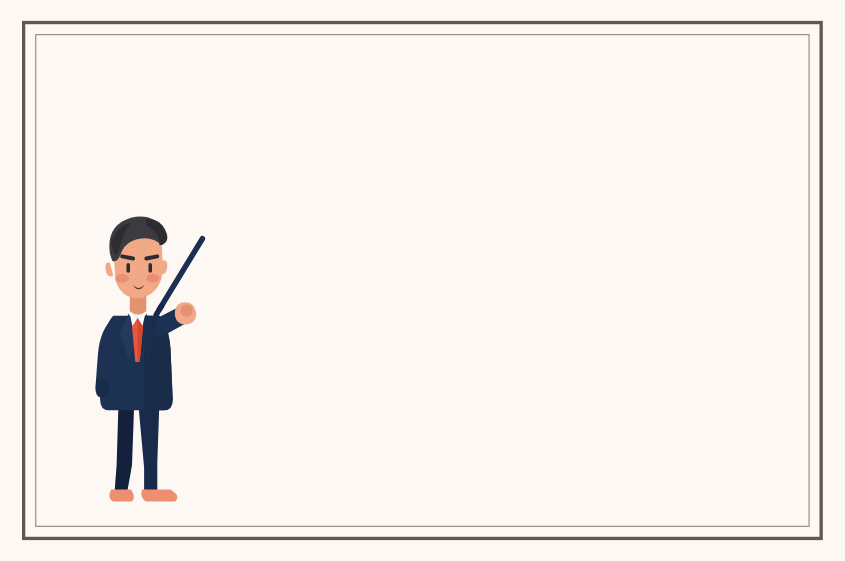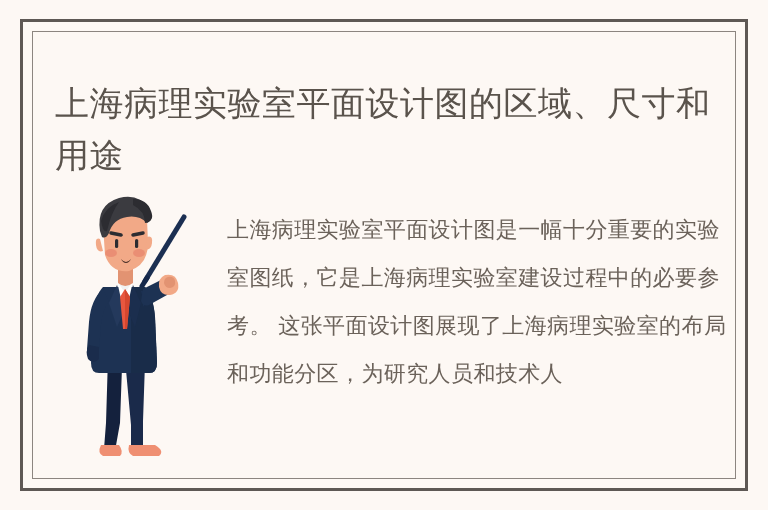--- a/index.html
+++ b/index.html
@@ -73,21 +73,20 @@
     height: 300px;
   }
   .illustration svg { display: block; }
 </style>
 </head>
 <body>
 
 <div class="card-outer">
   <div class="card-inner">
 
-    <h1 class="title">上海病理实验室平面设计图的区域、尺寸和用途</h1>
 
     <div class="illustration">
       <svg viewBox="0 0 150 300" width="150" height="300" xmlns="http://www.w3.org/2000/svg">
 
         <g>
           <path d="M111 40 L72 104" stroke="#1b2f52" stroke-width="5" stroke-linecap="round" fill="none"></path>
           <path d="M74 101 L69 109" stroke="#16284a" stroke-width="5" stroke-linecap="round" fill="none"></path>
         </g>
 
         <path d="M35 180 L33 246 L31 272 L42 274 L47 246 L49 190 Z" fill="#14213d"></path>
@@ -138,16 +137,15 @@
         <rect x="42" y="62" width="3.2" height="9" rx="1.6" fill="#2c2c31"></rect>
         <rect x="62" y="62" width="3.2" height="9" rx="1.6" fill="#2c2c31"></rect>
 
         <ellipse cx="38" cy="76" rx="6" ry="4" fill="#e98a71" opacity="0.85"></ellipse>
         <ellipse cx="66" cy="76" rx="6" ry="4" fill="#e98a71" opacity="0.85"></ellipse>
 
         <path d="M48 82 Q53 88 58 82 Q56 86 53 86 Q50 86 48 82 Z" fill="#4a3028"></path>
       </svg>
     </div>
 
-    <p class="body-text">上海病理实验室平面设计图是一幅十分重要的实验室图纸，它是上海病理实验室建设过程中的必要参考。 这张平面设计图展现了上海病理实验室的布局和功能分区，为研究人员和技术人</p>
 
   </div>
 </div>
 
 </body></html>

